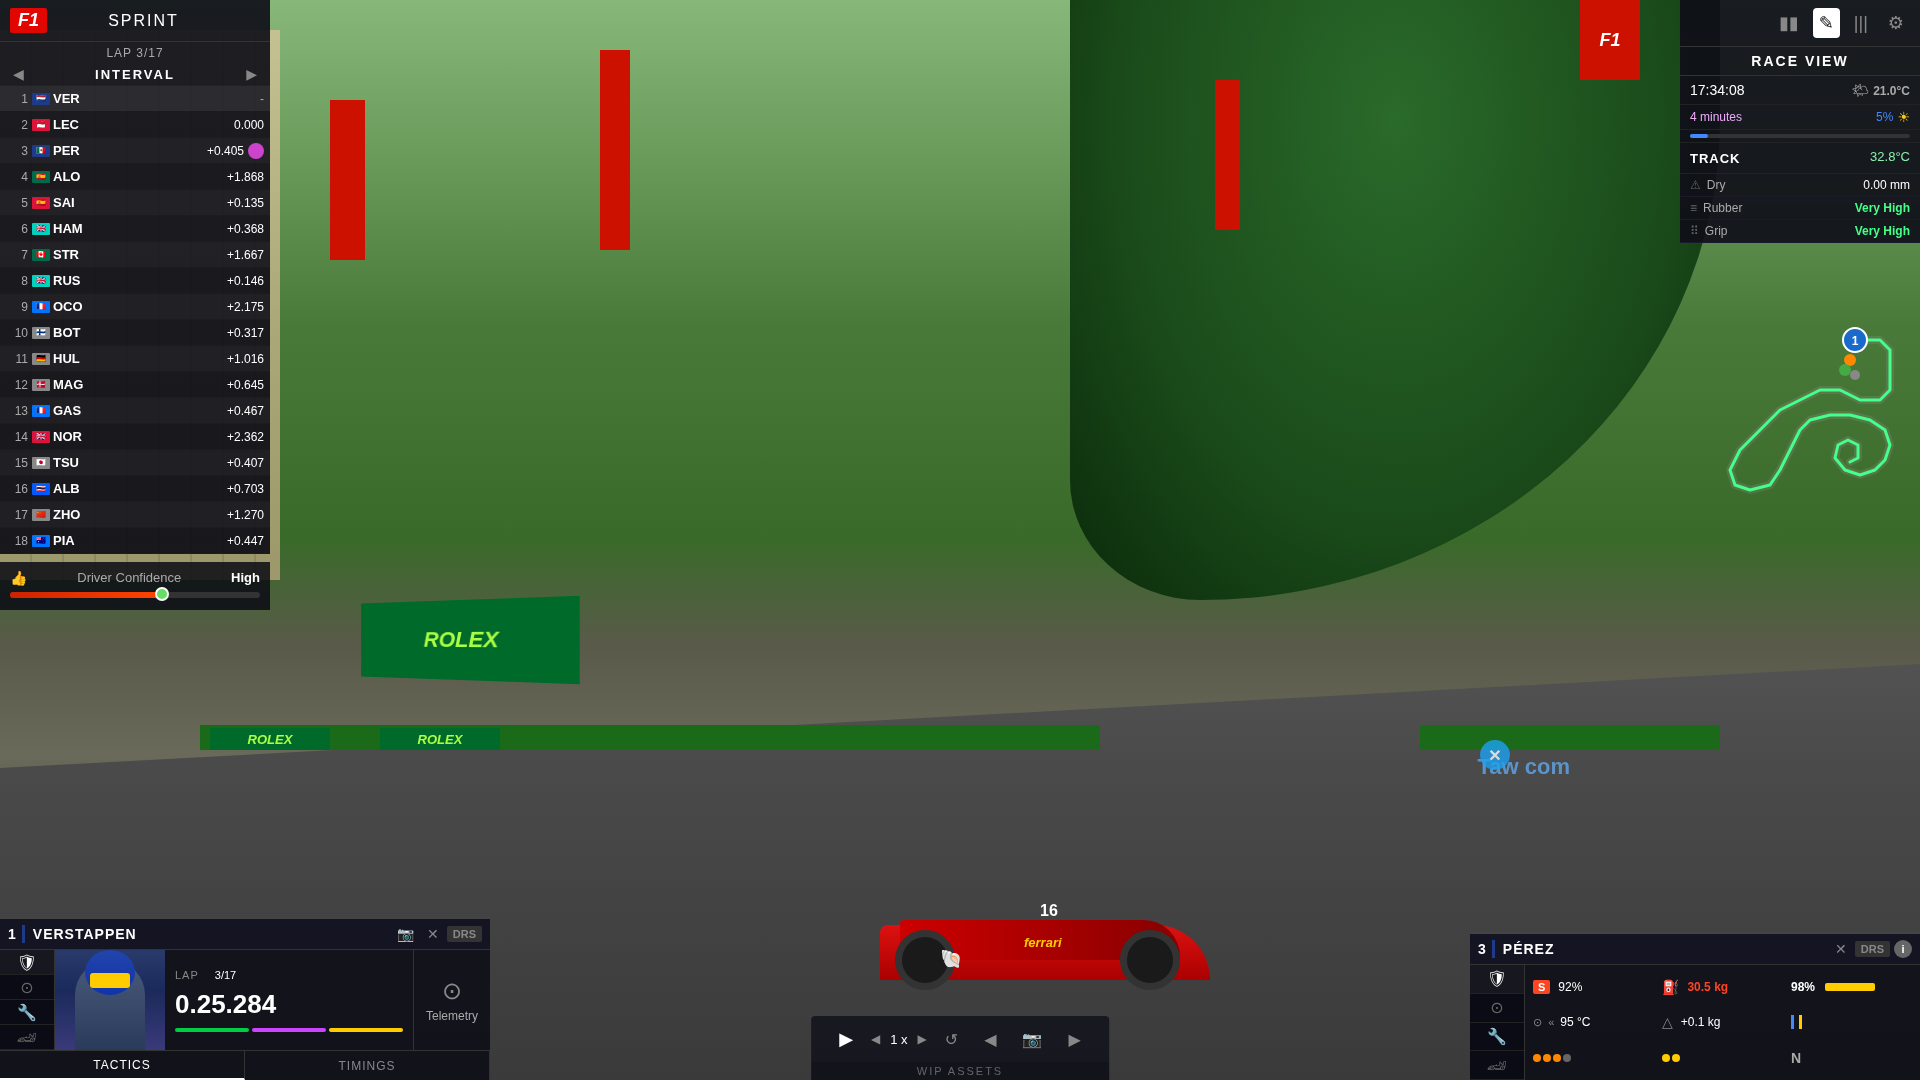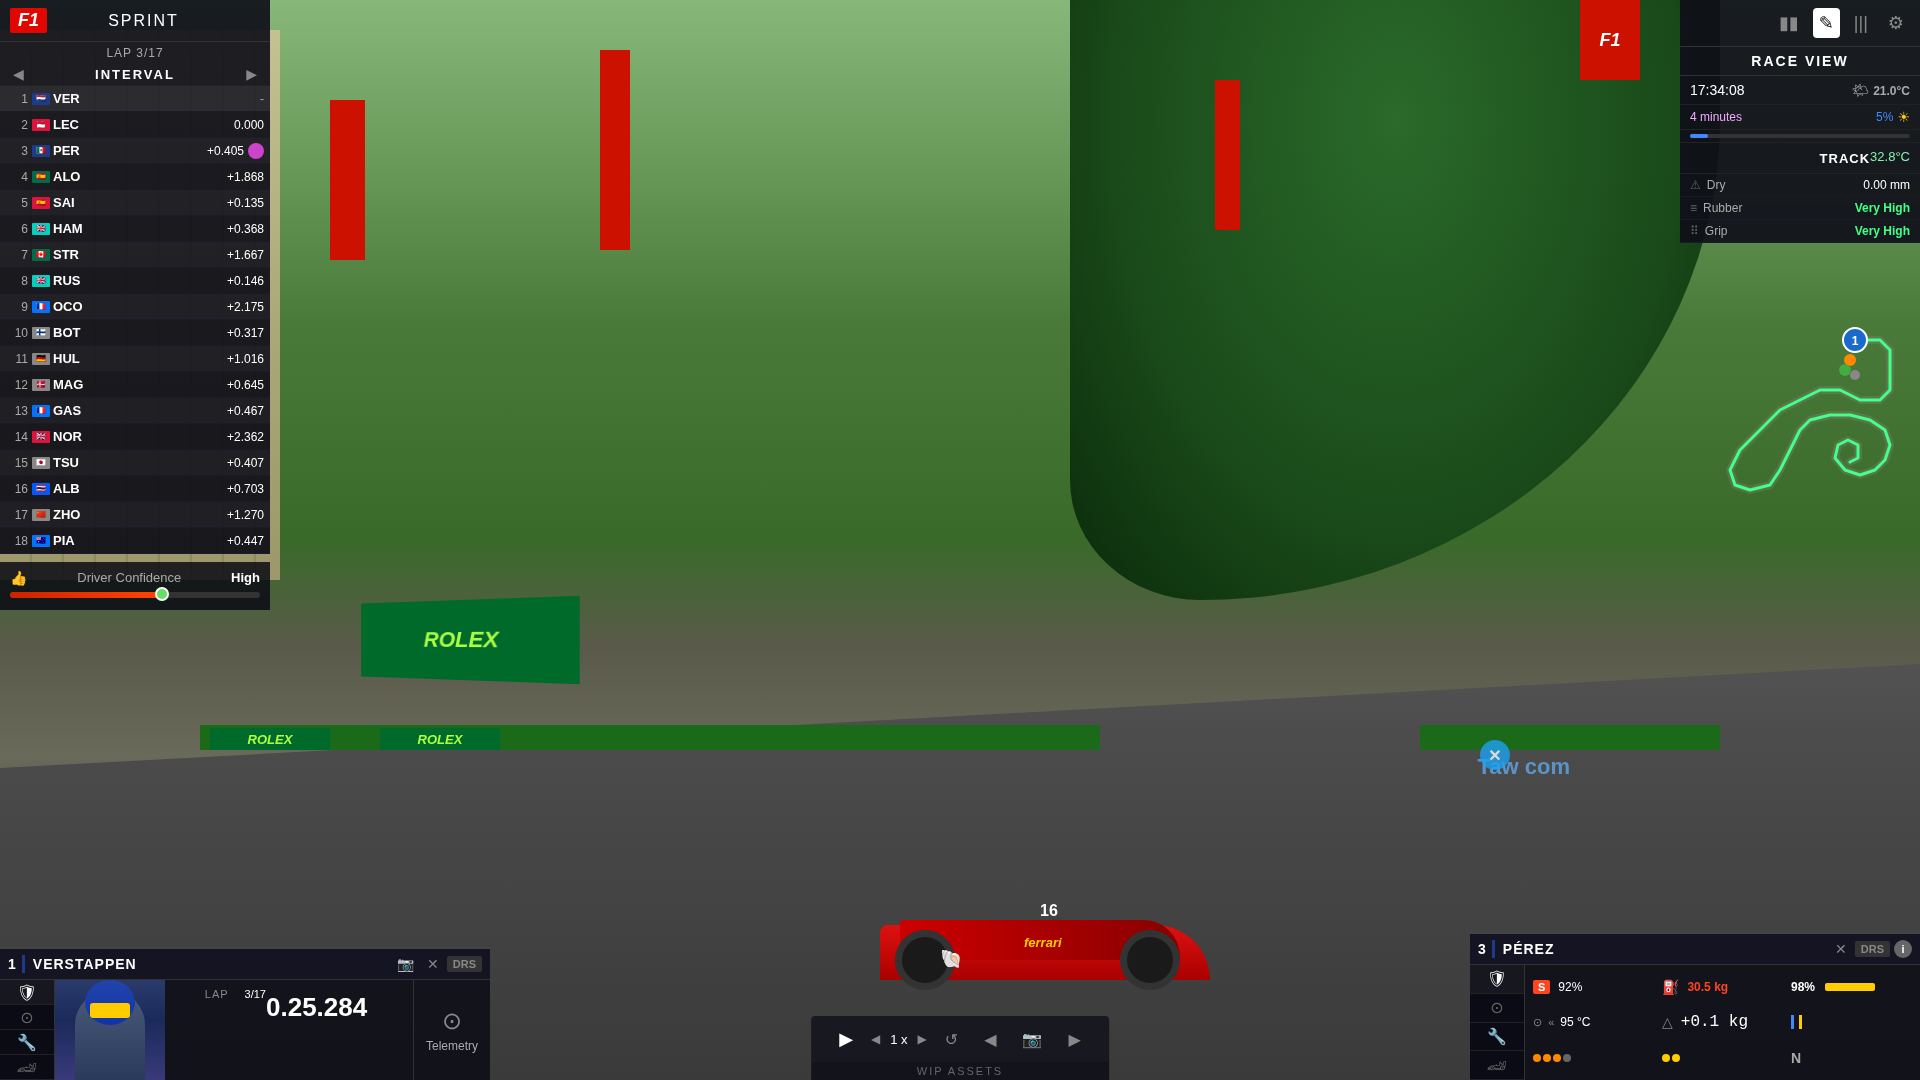--- a/index.html
+++ b/index.html
@@ -304,21 +304,21 @@
       background: linear-gradient(180deg, #3a4a6a 0%, #2a3a5a 100%);
       display: flex;
       align-items: flex-end;
       justify-content: center;
     }
 
     .card-timing {
       flex: 1;
       padding: 8px 10px;
       display: flex;
-      flex-direction: row;
+      flex-direction: column;
       justify-content: center;
     }
 
     .lap-label { color: #888; font-size: 11px; letter-spacing: 1px; }
     .lap-val { color: white; font-size: 11px; }
 
     .lap-time-big {
       color: white;
       font-size: 26px;
       font-weight: bold;
@@ -456,21 +456,20 @@
     .rain-bar-fill {
       width: 8%;
       height: 100%;
       background: #4488ff;
       border-radius: 2px;
     }
 
     .track-section {
       padding: 6px 10px;
       border-bottom: 1px solid #222;
-      text-align: right;
     }
 
     .track-label {
       color: white;
       font-size: 13px;
       font-weight: bold;
       letter-spacing: 1px;
     }
 
     .track-temp {
@@ -891,20 +890,24 @@
       </div>
     </div>
 
     <div class="telemetry-btn">
       <div class="tele-icon">⊙</div>
       <span>Telemetry</span>
     </div>
 
   </div>
 
+  <div class="card-footer">
+    <div class="footer-tab active">TACTICS</div>
+    <div class="footer-tab">TIMINGS</div>
+  </div>
 
 </div>
 
 <div id="card-perez" class="driver-card" style="width:450px;">
 
   <div class="card-header">
     <span class="driver-num">3</span>
     <div class="driver-line per-line"></div>
     <span class="driver-name">PÉREZ</span>
     <div class="card-icons">
@@ -938,21 +941,21 @@
         <div class="ers-bar" style="margin-left:6px;"></div>
       </div>
 
       <div class="stat-row">
         <span style="color:#888;font-size:11px;">⊙</span>
         <span style="color:#888;font-size:11px;margin:0 2px;">«</span>
         <span style="color:white;font-size:12px;">95 °C</span>
       </div>
       <div class="stat-row">
         <span style="color:#888;font-size:14px;">△</span>
-        <span style="color:white;font-size:16px;margin-left:4px;font-family:Liberation Mono, monospace;">+0.1 kg</span>
+        <span style="color:white;font-size:12px;margin-left:4px;">+0.1 kg</span>
       </div>
       <div style="display:flex;gap:3px;align-items:center;">
         <div class="fuel-indicator"></div>
         <div class="fuel-indicator-yellow"></div>
       </div>
 
       <div class="compound-dots">
         <div class="dot dot-orange"></div>
         <div class="dot dot-orange"></div>
         <div class="dot dot-orange"></div>

